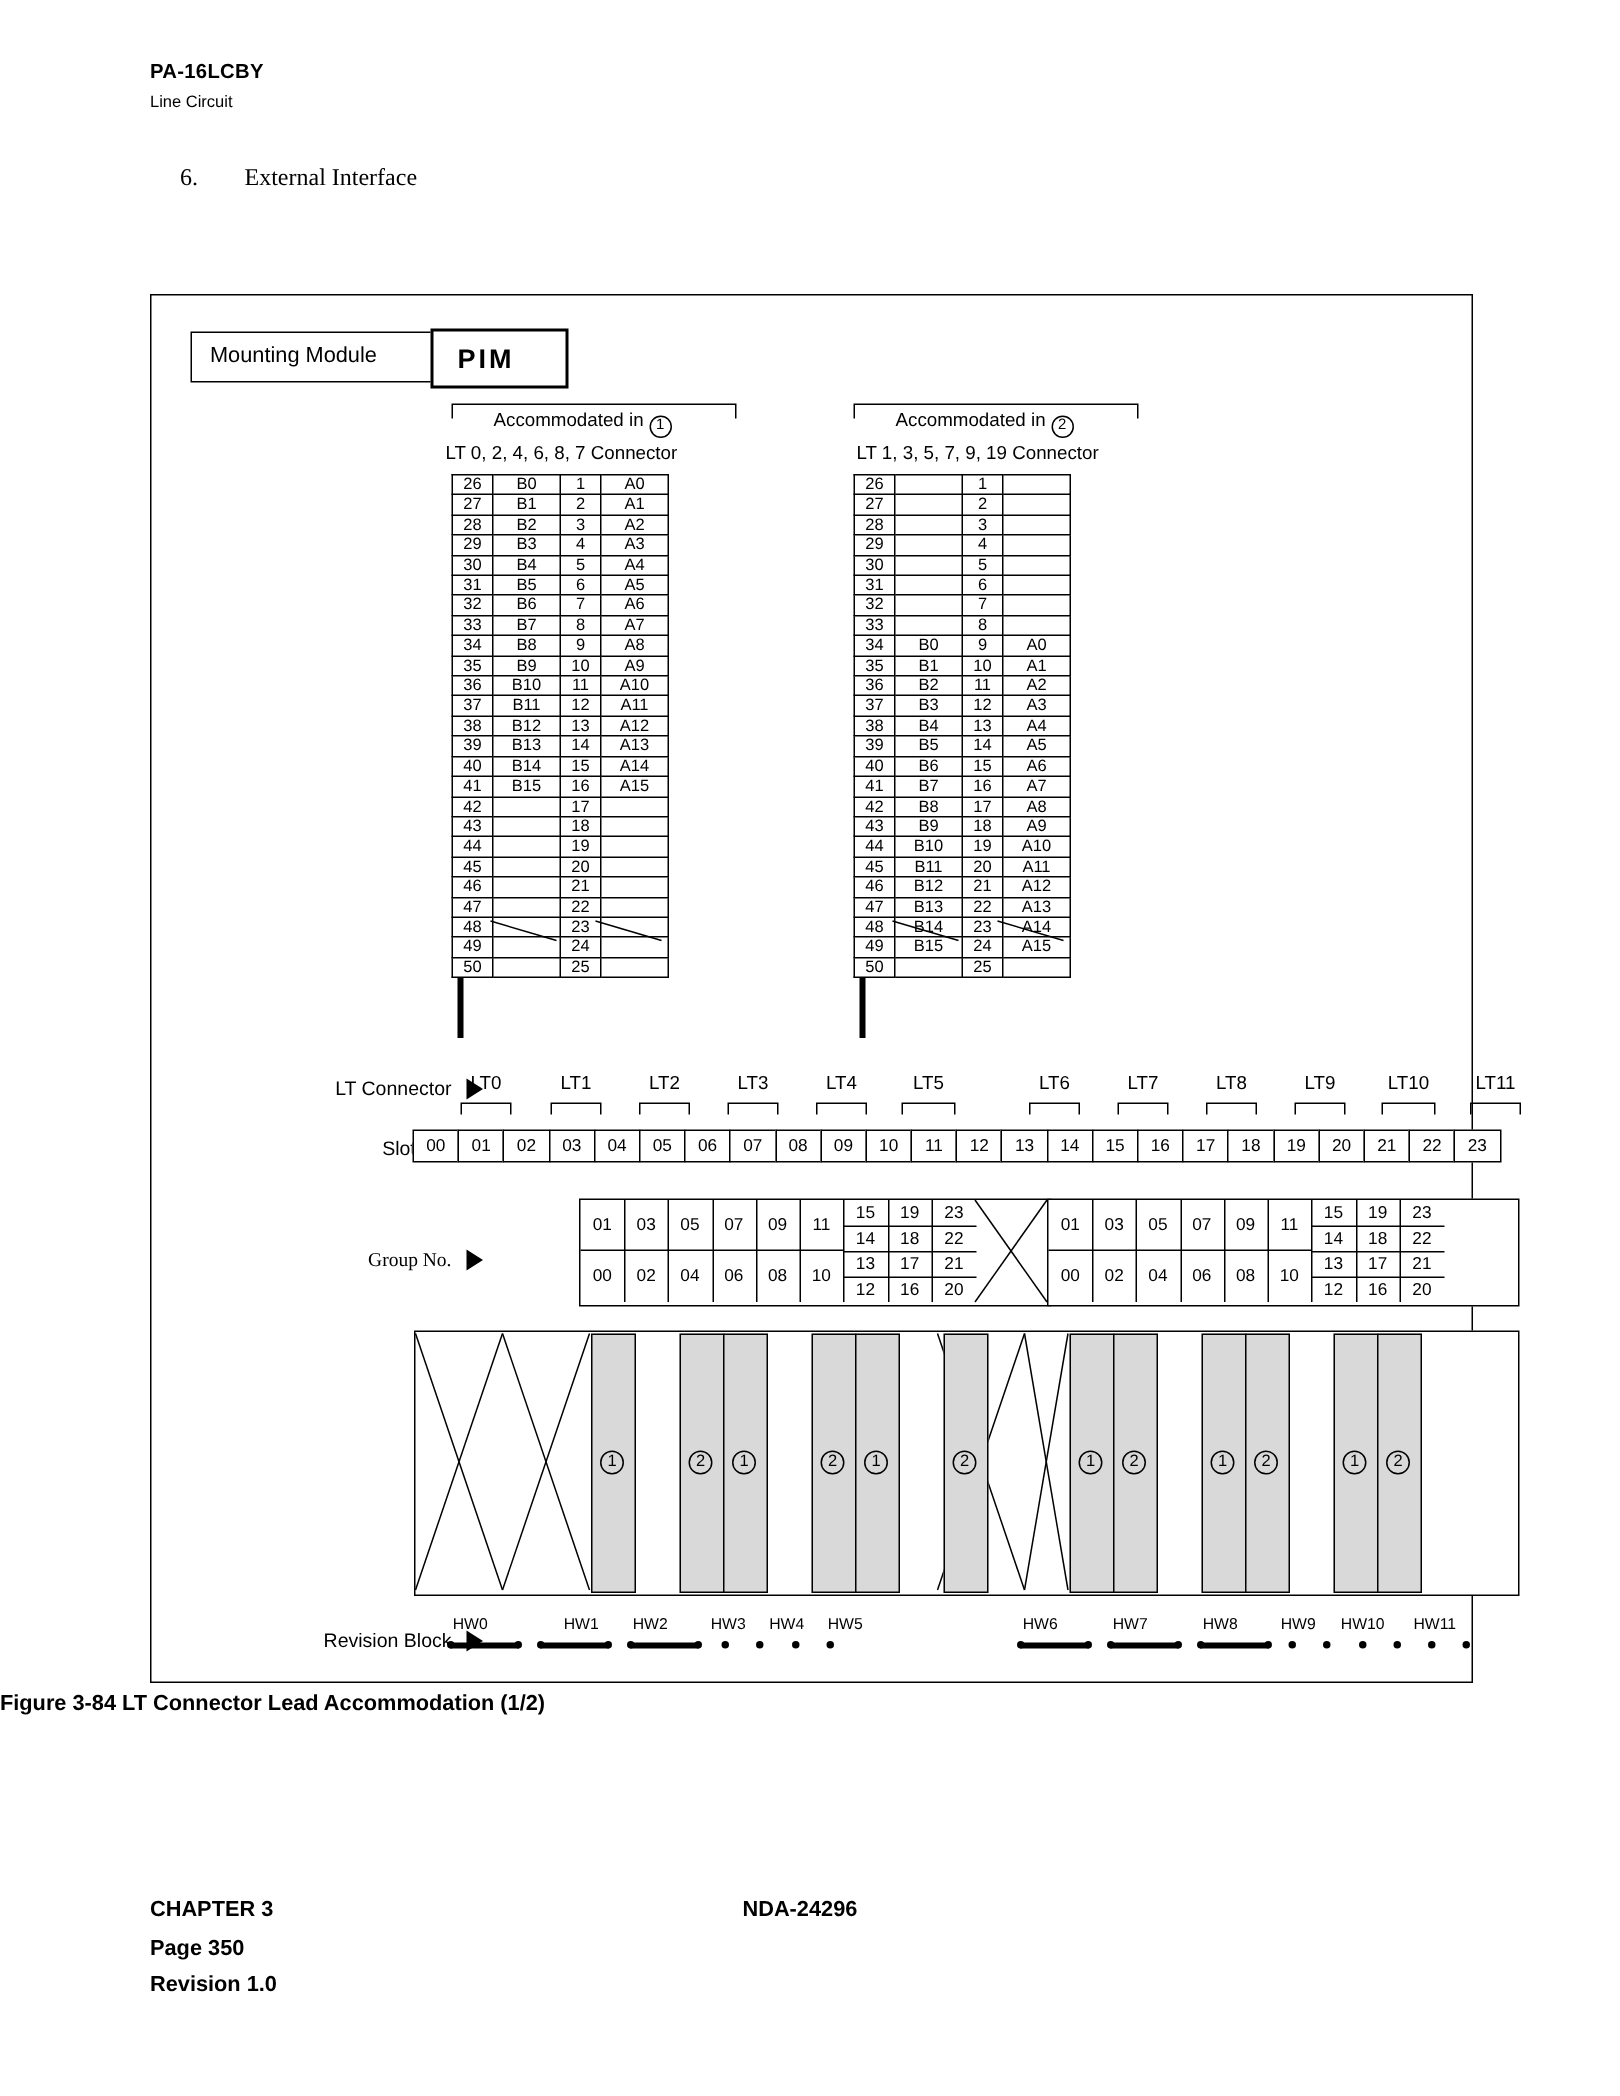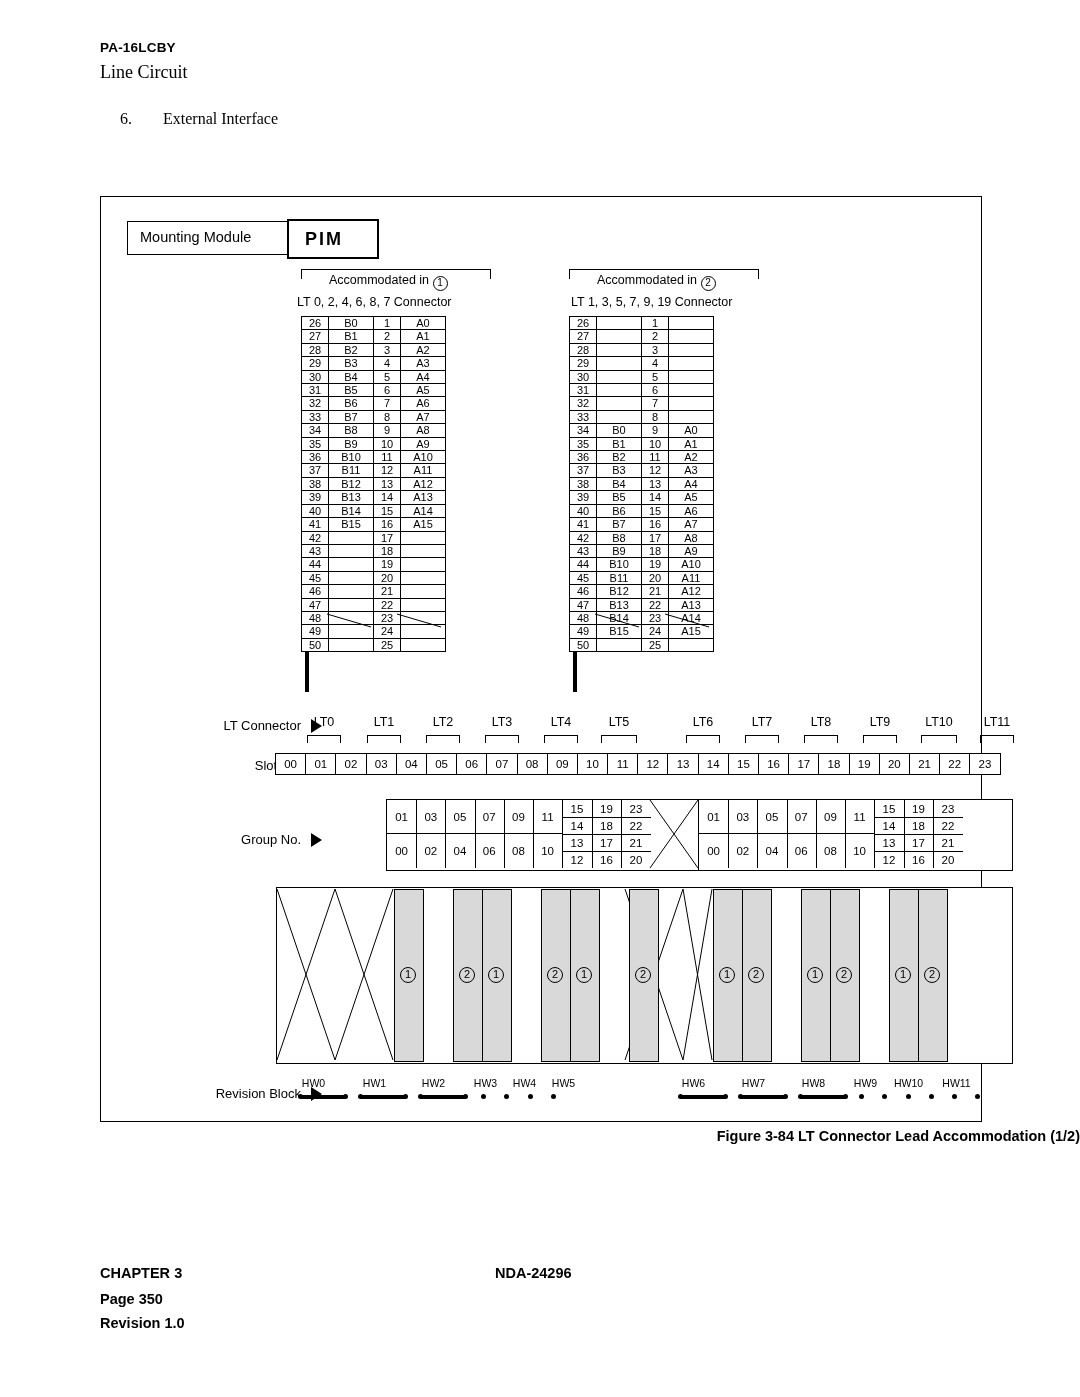--- a/index.html
+++ b/index.html
@@ -1,21 +1,21 @@
 <!DOCTYPE html>
 <html><head>
 <meta charset="utf-8">
 <style>
   html,body{margin:0;padding:0;}
   body{width:1080px;height:1397px;background:#ffffff;font-family:"Liberation Serif",serif;color:#000;}
   .page{position:relative;width:1080px;height:1397px;}
 
   
   .hdr-title{position:absolute;left:100px;top:40px;font-family:"Liberation Sans",sans-serif;font-weight:bold;font-size:13.5px;letter-spacing:.2px;}
-  .hdr-sub{position:absolute;left:100px;top:62px;font-family:Liberation Serif, serif;font-size:18px;}
+  .hdr-sub{position:absolute;left:100px;top:62px;font-family:Liberation Sans, sans-serif;font-size:11px;}
 
   .sec-num{position:absolute;left:120px;top:110px;font-size:16px;}
   .sec-title{position:absolute;left:163px;top:110px;font-size:16px;}
   .body-par{position:absolute;left:163px;top:148px;font-size:15.5px;width:840px;}
   .blue{color:#2a2ad0;}
 
   
   .figbox{position:absolute;left:100px;top:196px;width:880px;height:924px;border:1px solid #000;background:#fff;}
 
   
@@ -63,21 +63,21 @@
 
   
   .pimarea{position:absolute;border:1px solid #000;background:#fff;}
   .card{position:absolute;border:1px solid #000;background:#d9d9d9;}
 
   
   .hwlab{position:absolute;font-family:"Liberation Sans",sans-serif;font-size:10.5px;text-align:center;}
   .hwbar{position:absolute;height:4px;background:#000;}
   .hwdot{position:absolute;width:5px;height:5px;border-radius:50%;background:#000;}
 
-  .figcap{position:absolute;left:0;top:1128px;width:1080px;text-align:right;font-family:"Liberation Sans",sans-serif;font-weight:bold;font-size:14.5px;}
+  .figcap{position:absolute;left:0;top:1128px;width:1080px;text-align:left;font-family:"Liberation Sans",sans-serif;font-weight:bold;font-size:14.5px;}
 
   
   .ft-chapter{position:absolute;left:100px;top:1265px;font-family:"Liberation Sans",sans-serif;font-weight:bold;font-size:14.5px;}
   .ft-doc{position:absolute;left:495px;top:1265px;font-family:"Liberation Sans",sans-serif;font-weight:bold;font-size:14.5px;}
   .ft-page{position:absolute;left:100px;top:1291px;font-family:"Liberation Sans",sans-serif;font-weight:bold;font-size:14.5px;}
   .ft-rev{position:absolute;left:100px;top:1315px;font-family:"Liberation Sans",sans-serif;font-weight:bold;font-size:14.5px;}
   .ft-label{display:inline-block;}
 </style>
 </head>
 <body>
@@ -433,21 +433,21 @@
       <line x1="26" y1="298" x2="70" y2="311" stroke="#000" stroke-width="1"></line>
       <line x1="96" y1="298" x2="140" y2="311" stroke="#000" stroke-width="1"></line>
     </svg>
 
     <div class="lbl" style="left:0px;top:521px;width:200px;">LT Connector</div>
     <div class="tri" style="left:210px;top:522px;"></div>
 
     <div class="lbl" style="left:0px;top:561px;width:200px;">Slot No.</div>
     <div class="tri" style="left:210px;top:562px;"></div>
 
-    <div class="lbl" style="left:0px;top:635px;width:200px;">Group No.</div>
+    <div class="lbl" style="left:0px;top:635px;width:200px;font-family:Liberation Serif, serif;">Group No.</div>
     <div class="tri" style="left:210px;top:636px;"></div>
 
     <div class="lbl" style="left:0px;top:769px;width:200px;">PIM</div>
 
     <div class="lbl" style="left:0px;top:889px;width:200px;">Revision Block</div>
     <div class="tri" style="left:210px;top:890px;"></div>
 
     <div id="lt-labels">
         <div class="ltbrk" style="left: 206px; top: 538px; width: 34px;"></div>
         <div class="ltlab" style="left: 194px; top: 518px; width: 58px;">LT0</div>
@@ -612,21 +612,21 @@
         <div class="card" style="left: 729px; top: 692px; width: 28px; height: 171px;"></div>
         <div style="position: absolute; left: 729px; top: 770px; width: 28px; text-align: center; font-family: &quot;Liberation Sans&quot;, sans-serif; font-size: 11px;"><span style="display:inline-block;width:14px;height:14px;border:1px solid #000;border-radius:50%;line-height:13px;">2</span></div>
         <div class="card" style="left: 788px; top: 692px; width: 28px; height: 171px;"></div>
         <div style="position: absolute; left: 788px; top: 770px; width: 28px; text-align: center; font-family: &quot;Liberation Sans&quot;, sans-serif; font-size: 11px;"><span style="display:inline-block;width:14px;height:14px;border:1px solid #000;border-radius:50%;line-height:13px;">1</span></div>
         <div class="card" style="left: 817px; top: 692px; width: 28px; height: 171px;"></div>
         <div style="position: absolute; left: 817px; top: 770px; width: 28px; text-align: center; font-family: &quot;Liberation Sans&quot;, sans-serif; font-size: 11px;"><span style="display:inline-block;width:14px;height:14px;border:1px solid #000;border-radius:50%;line-height:13px;">2</span></div>
       </div>
 
     <div id="hw-content">
         <div class="hwlab" style="left: 185px; top: 880px; width: 55px;">HW0</div>
-        <div class="hwlab" style="left: 246px; top: 880px; width: 55px;">HW1</div>
+        <div class="hwlab" style="left: 259px; top: 880px; width: 55px;">HW1</div>
         <div class="hwlab" style="left: 305px; top: 880px; width: 55px;">HW2</div>
         <div class="hwlab" style="left: 357px; top: 880px; width: 55px;">HW3</div>
         <div class="hwlab" style="left: 396px; top: 880px; width: 55px;">HW4</div>
         <div class="hwlab" style="left: 435px; top: 880px; width: 55px;">HW5</div>
         <div class="hwlab" style="left: 565px; top: 880px; width: 55px;">HW6</div>
         <div class="hwlab" style="left: 625px; top: 880px; width: 55px;">HW7</div>
         <div class="hwlab" style="left: 685px; top: 880px; width: 55px;">HW8</div>
         <div class="hwlab" style="left: 737px; top: 880px; width: 55px;">HW9</div>
         <div class="hwlab" style="left: 780px; top: 880px; width: 55px;">HW10</div>
         <div class="hwlab" style="left: 828px; top: 880px; width: 55px;">HW11</div>

